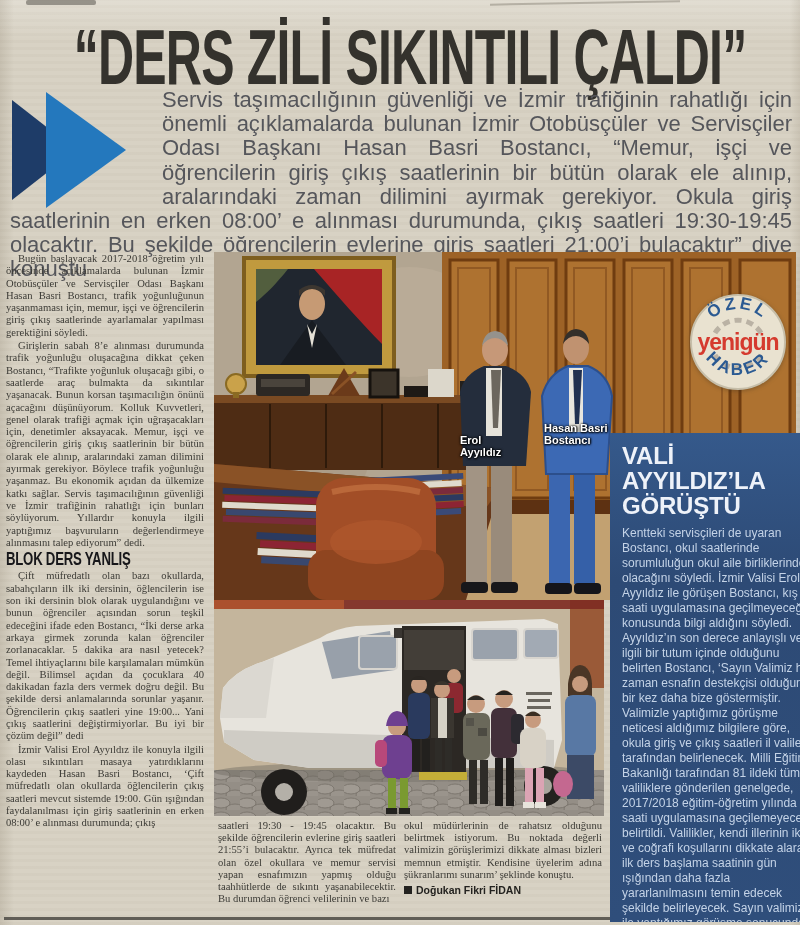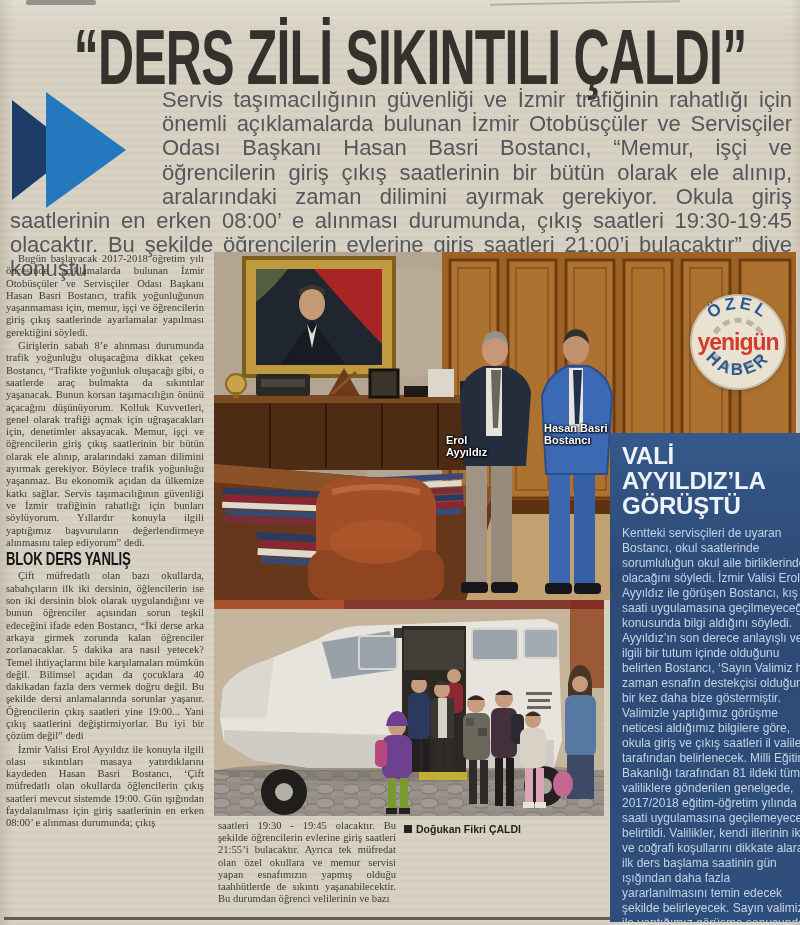--- a/index.html
+++ b/index.html
@@ -43,21 +43,21 @@
     transform:scale(.8,1.06);transform-origin:left center;letter-spacing:-.3px;}
 
   
   .photo{position:absolute;overflow:hidden;}
   #photo-office{top:252px;left:214px;width:582px;height:348px;}
   #photo-bus{top:600px;left:214px;width:390px;height:216px;}
   .photo svg{display:block;}
   .photo-label{position:absolute;font-family:"Liberation Sans", sans-serif;font-weight:bold;
     font-size:11px;line-height:1.12;color:#fff;
     text-shadow:0 1px 2px #000,1px 0 2px #000,0 0 3px rgba(0,0,0,.9);}
-  #label-erol{left:232px;top:182px;width:60px;}
+  #label-erol{left:246px;top:182px;width:60px;}
   #label-hasan{left:330px;top:170px;width:64px;}
 
   
   .badge{position:absolute;left:688px;top:292px;width:100px;height:100px;z-index:5;
     filter:drop-shadow(0 1px 2px rgba(60,50,30,.4));}
 
   
   .sidebar{position:absolute;left:610px;top:433px;width:218px;height:489px;
     background:#2f4e7b;
     background-image:linear-gradient(180deg,#35598b 0,#2d4a75 30%,#2f4e7b 100%);
@@ -344,18 +344,19 @@
     </svg>
   </div>
 
   <div class="sidebar">
     <h2>VALİ AYYILDIZ’LA GÖRÜŞTÜ</h2>
     <div class="body">Kentteki servisçileri de uyaran Bostancı, okul saatlerinde sorumluluğun okul aile birliklerinde olacağını söyledi. İzmir Valisi Erol Ayyıldız ile görüşen Bostancı, kış saati uygulamasına geçilmeyeceği konusunda bilgi aldığını söyledi. Ayyıldız’ın son derece anlayışlı ve ilgili bir tutum içinde olduğunu belirten Bostancı, ‘Sayın Valimiz her zaman esnafın destekçisi olduğunu bir kez daha bize göstermiştir. Valimizle yaptığımız görüşme neticesi aldığımız bilgilere göre, okula giriş ve çıkış saatleri il valileri tarafından belirlenecek. Milli Eğitim Bakanlığı tarafından 81 ildeki tüm valiliklere gönderilen genelgede, 2017/2018 eğitim-öğretim yılında kış saati uygulamasına geçilemeyeceği belirtildi. Valilikler, kendi illerinin iklim ve coğrafi koşullarını dikkate alarak, ilk ders başlama saatinin gün ışığından daha fazla yararlanılmasını temin edecek şekilde belirleyecek. Sayın valimiz ile yaptığımız görüşme sonucunda; okul saatleri hakkında tüm kaymakamlıklara bilgi verilmesine, her okulun giriş ve çıkış saatlerini kendi müdürlüğü ve okul aile birliğince belirlenmesinin ardından odamızın da bilgisine başvurulacağına dair fikir birliğine vardık. İl Milli Eğitim Müdürü’nün de görüşünün alınacağı bir toplantı daha yapacağız’ dedi.</div>
   </div>
 
   <div class="colB" id="colB1">saatleri 19:30 - 19:45 olacaktır. Bu şekilde öğrencilerin evlerine giriş saatleri 21:55’i bulacaktır. Ayrıca tek müfredat olan özel okullara ve memur servisi yapan esnafımızın yapmış olduğu taahhütlerde de sıkıntı yaşanabilecektir. Bu durumdan öğrenci velilerinin ve bazı</div>
   <div class="colB" id="colB2">
-    <div class="byline">Doğukan Fikri ÇALDI</div>
+    <span>okul müdürlerinin de rahatsız olduğunu belirtmek istiyorum. Bu noktada değerli valimizin görüşlerimizi dikkate alması bizleri memnun etmiştir. Kendisine üyelerim adına şükranlarımı sunarım’ şeklinde konuştu.</span>
+    <div class="byline">Doğukan Fikri FİDAN</div>
   </div>
 
   <div class="bottom-rule"></div>
 
 </div>
 
 </body></html>

